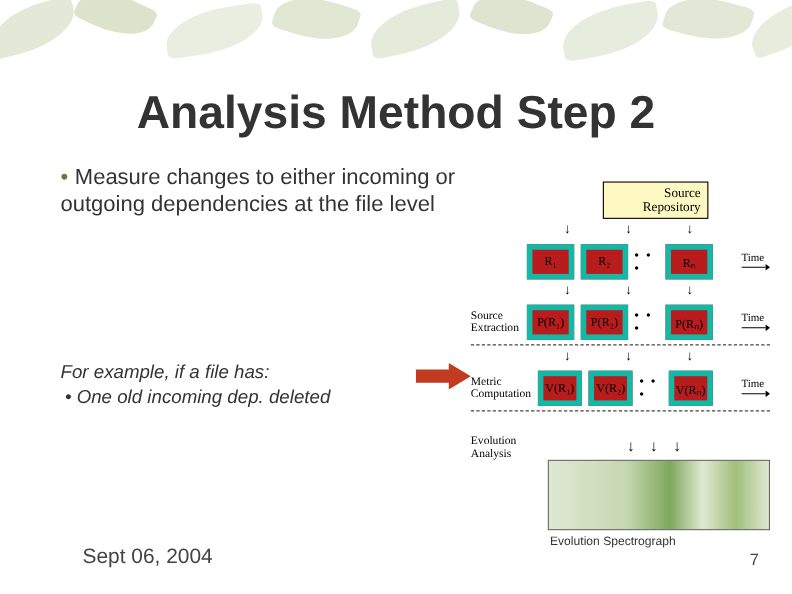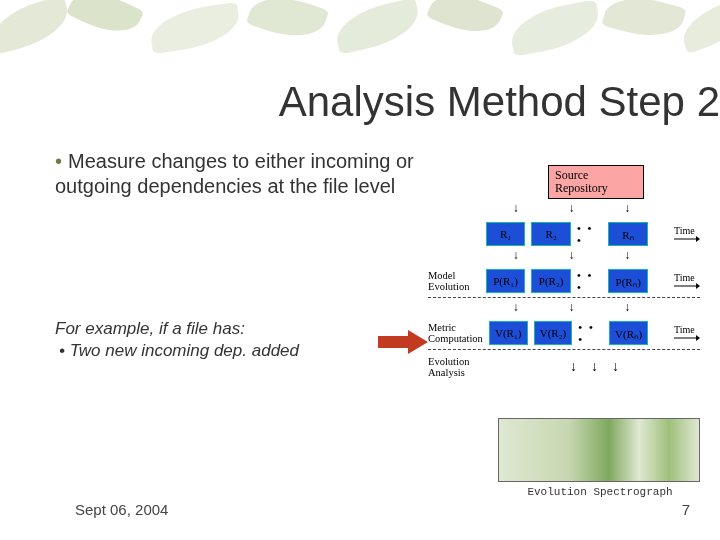--- a/index.html
+++ b/index.html
@@ -1,41 +1,41 @@
 <!DOCTYPE html>
 <html><head>
 <meta charset="utf-8">
 <style>
   html,body{margin:0;padding:0}
   body{width:720px;height:540px;background:#fff;font-family:Verdana,Geneva,sans-serif;color:#333;position:relative;overflow:hidden}
   .topdeco{position:absolute;top:0;left:0;width:720px;height:60px;overflow:hidden}
   .leaf{position:absolute;border-radius:70% 10% 70% 10%/70% 10% 70% 10%;opacity:.5}
-  .title{position:absolute;top:78px;left:0;width:720px;text-align:right;font-size:42px;color:#333;font-weight:400}
+  .title{position:absolute;top:78px;left:0;width:720px;text-align:center;font-size:42px;color:#333;font-weight:700}
   .content{position:absolute;top:149px;left:55px;width:360px;font-size:20px;line-height:1.25}
   .bul{font-size:20px;color:#6a7a43;margin-right:6px}
   .bul-text{display:inline}
-  .example{position:absolute;top:318px;left:55px;width:380px;font-size:17px;font-style:italic;line-height:1.28;color:#333}
+  .example{position:absolute;top:328px;left:55px;width:380px;font-size:17px;font-style:italic;line-height:1.28;color:#333}
   .example .sub{margin-left:4px}
-  .footer-date{position:absolute;bottom:22px;left:75px;font-size:15px;color:#444}
+  .footer-date{position:absolute;bottom:22px;left:75px;font-size:19px;color:#444}
   .footer-num{position:absolute;bottom:22px;right:30px;font-size:15px;color:#444}
   .figwrap{position:absolute;top:165px;right:20px;width:272px;font-family:"Times New Roman",serif;font-size:11px;color:#000}
-  .figbox{border:1px solid #000;padding:3px 6px;text-align:left;background:#fca5a5;font-size:12px;line-height:1.1}
+  .figbox{border:1px solid #000;padding:3px 6px;text-align:right;background:#fef9c3;font-size:12px;line-height:1.1}
   .repo{width:82px;margin-left:120px}
   .row{display:flex;align-items:center;gap:6px;margin-top:8px}
   .rowlbl{width:55px;font-size:10.5px;line-height:1.05;color:#000}
-  .rbox{border:1px solid #14b8a6;width:40px;height:22px;display:flex;align-items:center;justify-content:center;background:#1d4ed8}
+  .rbox{border:5px solid #14b8a6;width:40px;height:22px;display:flex;align-items:center;justify-content:center;background:#b91c1c}
   .dots{font-weight:700;letter-spacing:2px}
   .timelbl{font-size:10px;margin-left:20px;line-height:1}
   .timelbl svg{display:block}
   .darrow{display:flex;justify-content:space-around;margin:3px 45px 0 60px}
   .darrow span{font-size:12px;line-height:1}
   .dashsep{border-top:1px dashed #444;margin:4px 0 0 0}
   .redarrow{position:absolute;left:378px;top:330px}
   .spectro{position:absolute;right:20px;top:418px;width:200px;height:62px;border:1px solid #666;background:linear-gradient(90deg,#dfe8d2 0%,#c7d7b1 35%,#7fa85e 55%,#dfe8d2 70%,#9fc07a 85%,#dfe8d2 100%)}
-  .spectrolabel{position:absolute;right:20px;top:486px;width:200px;text-align:center;font-family:Liberation Mono, monospace;font-size:11px;color:#333}
+  .spectrolabel{position:absolute;right:20px;top:486px;width:200px;font-family:Liberation Sans, sans-serif;font-size:11px;color:#333}
 </style>
 </head>
 <body>
 
 <div class="topdeco">
   <div class="leaf" style="width:80px;height:40px;left:-10px;top:5px;background:#c7d4ae;transform:rotate(-15deg)"></div>
   <div class="leaf" style="width:70px;height:35px;left:70px;top:-5px;background:#b8c997;transform:rotate(25deg)"></div>
   <div class="leaf" style="width:90px;height:40px;left:150px;top:8px;background:#d3ddc1;transform:rotate(-8deg)"></div>
   <div class="leaf" style="width:75px;height:38px;left:250px;top:-2px;background:#c2cfa8;transform:rotate(18deg)"></div>
   <div class="leaf" style="width:85px;height:40px;left:335px;top:6px;background:#ccd8b5;transform:rotate(-12deg)"></div>
@@ -46,21 +46,21 @@
 </div>
 
 <div class="title">Analysis Method Step 2</div>
 
 <div class="content">
   <span class="bul">•</span><span class="bul-text">Measure changes to either incoming or outgoing dependencies at the file level</span>
 </div>
 
 <div class="example">
   <div>For example, if a file has:</div>
-  <div class="sub">• Two new incoming dep. added</div>
+  <div class="sub">• One old incoming dep. deleted</div>
 </div>
 
 <svg class="redarrow" width="52" height="24">
   <polygon points="0,6 30,6 30,0 50,12 30,24 30,18 0,18" fill="#c23a1f"></polygon>
 </svg>
 
 <div class="figwrap">
   <div class="figbox repo">Source Repository</div>
   <div class="darrow">
       <span>↓</span>
@@ -78,21 +78,21 @@
           <line x1="0" y1="3" x2="22" y2="3" stroke="#000"></line>
           <polygon points="22,0 26,3 22,6" fill="#000"></polygon>
         </svg></div>
   </div>
   <div class="darrow">
       <span>↓</span>
       <span>↓</span>
       <span>↓</span>
     </div>
   <div class="row">
-    <div class="rowlbl">Model Evolution</div>
+    <div class="rowlbl">Source Extraction</div>
     <div class="rbox">P(R₁)</div>
     <div class="rbox">P(R₂)</div>
     <span class="dots">• • •</span>
     <div class="rbox">P(Rₙ)</div>
     <div class="timelbl"><span>Time</span><svg width="26" height="6">
           <line x1="0" y1="3" x2="22" y2="3" stroke="#000"></line>
           <polygon points="22,0 26,3 22,6" fill="#000"></polygon>
         </svg></div>
   </div>
   <div class="dashsep"></div>
@@ -106,21 +106,21 @@
     <div class="rbox">V(R₁)</div>
     <div class="rbox">V(R₂)</div>
     <span class="dots">• • •</span>
     <div class="rbox">V(Rₙ)</div>
     <div class="timelbl"><span>Time</span><svg width="26" height="6">
           <line x1="0" y1="3" x2="22" y2="3" stroke="#000"></line>
           <polygon points="22,0 26,3 22,6" fill="#000"></polygon>
         </svg></div>
   </div>
   <div class="dashsep"></div>
-  <div class="row" style="margin-top:6px">
+  <div class="row" style="margin-top:22px">
     <div class="rowlbl">Evolution Analysis</div>
     <div style="flex:1;text-align:center;font-size:14px">↓&nbsp;&nbsp;&nbsp;&nbsp;↓&nbsp;&nbsp;&nbsp;&nbsp;↓</div>
   </div>
 </div>
 
 <div class="spectro"></div>
 <div class="spectrolabel">Evolution Spectrograph</div>
 
 <div class="footer-date">Sept 06, 2004</div>
 <div class="footer-num">7</div>

